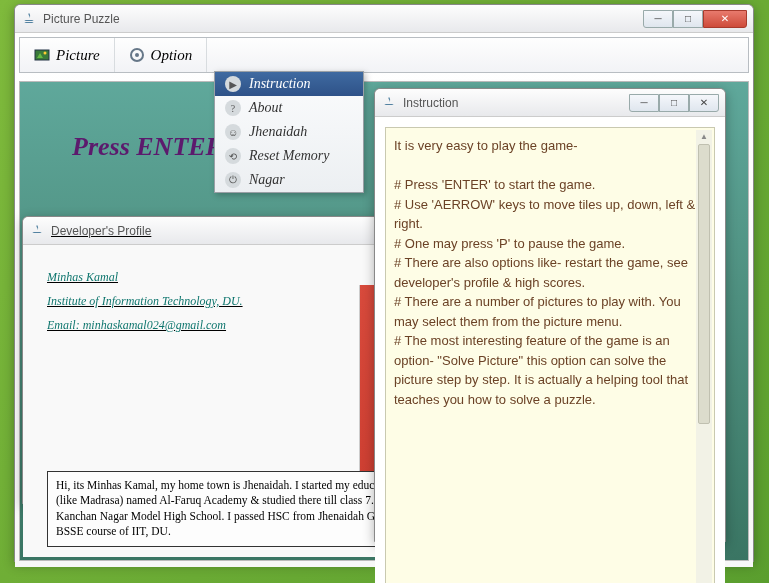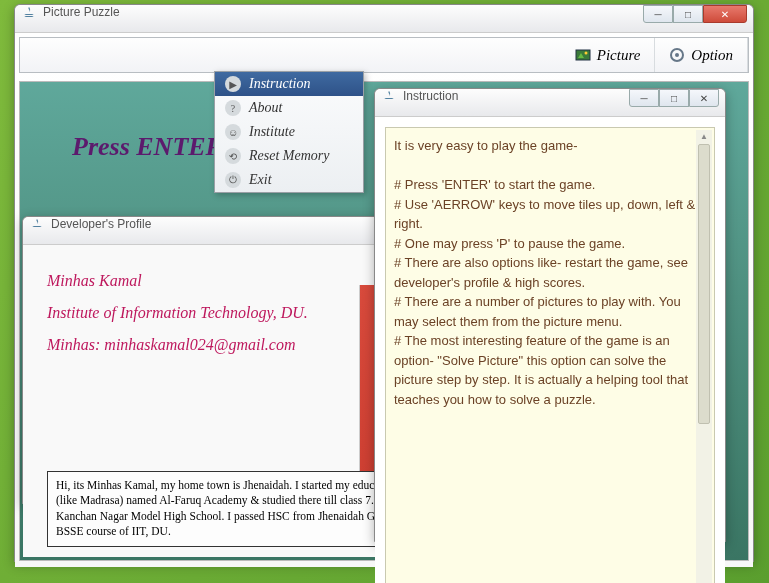--- a/index.html
+++ b/index.html
@@ -1,45 +1,45 @@
 <!DOCTYPE html>
 <html><head>
 <meta charset="utf-8">
 <style>
 * { box-sizing: border-box; margin: 0; padding: 0; }
 body { font-family: "Segoe UI", Tahoma, sans-serif; background: linear-gradient(135deg, #7fba3c 0%, #5a9e2e 100%); width: 769px; height: 583px; overflow: hidden; position: relative; font-size: 13px; }
 
 .window { position: absolute; background: #fff; border: 1px solid #888; border-radius: 6px 6px 0 0; box-shadow: 0 3px 12px rgba(0,0,0,0.3); }
-.titlebar { height: 28px; background: linear-gradient(#fdfdfd, #e8e9ec); border-bottom: 1px solid #ccc; border-radius: 6px 6px 0 0; display: flex; align-items: flex-start; padding: 0 6px; }
+.titlebar { height: 28px; background: linear-gradient(#fdfdfd, #e8e9ec); border-bottom: 1px solid #ccc; border-radius: 6px 6px 0 0; display: flex; align-items: center; padding: 0 6px; }
 .titlebar .java-icon { width: 16px; height: 16px; margin-right: 6px; display: inline-flex; align-items: center; justify-content: center; }
 .titlebar .title { flex: 1; font-size: 12px; color: #555; }
 .winbtns { display: flex; gap: 0; }
 .winbtn { width: 30px; height: 18px; border: 1px solid #9aa; background: linear-gradient(#f5f7fb,#dfe6ee); display: flex; align-items: center; justify-content: center; font-size: 10px; color: #444; }
 .winbtn.min { border-radius: 0 0 0 3px; }
 .winbtn.close { background: linear-gradient(#e87a6d,#ce4b3a); color: #fff; border-color: #a83a2c; border-radius: 0 0 3px 0; width: 44px; }
 
 .main-window { left: 14px; top: 4px; width: 740px; height: 558px; }
 .main-body { position: relative; background: linear-gradient(#fff,#f7f7f7); height: 530px; }
 
-.menubar { height: 36px; background: linear-gradient(#fefefe,#f2f3f6); border-bottom: 1px solid #cfd4d9; display: flex; align-items: stretch; margin: 4px; border: 1px solid #b8bdc2; justify-content: flex-end; }
+.menubar { height: 36px; background: linear-gradient(#fefefe,#f2f3f6); border-bottom: 1px solid #cfd4d9; display: flex; align-items: stretch; margin: 4px; border: 1px solid #b8bdc2; }
 .menuitem { display: flex; align-items: center; padding: 0 14px; font-size: 15px; font-style: italic; font-family: Georgia, serif; border-right: 1px solid #d8dcdf; gap: 6px; cursor: pointer; }
 .menuitem.active { background: linear-gradient(#3f6aa1,#2e5288); color: #fff; }
 .menu-icon { width: 16px; height: 16px; display: inline-block; }
 
 .game-area { position: absolute; left: 4px; top: 44px; right: 4px; bottom: 6px; background: linear-gradient(#5fa89b 0%, #4e8f7f 45%, #3a7563 100%); border: 1px solid #bbb; }
 .press-enter { position: absolute; left: 52px; top: 50px; font-family: Georgia, serif; font-style: italic; font-weight: bold; font-size: 26px; color: #5c1a6d; }
 
 .dropdown { position: absolute; left: 214px; top: 71px; width: 150px; background: linear-gradient(#fbfcfd,#eceff2); border: 1px solid #9aa0a6; box-shadow: 2px 2px 6px rgba(0,0,0,0.25); }
 .dd-item { display: flex; align-items: center; gap: 8px; padding: 4px 10px; font-family: Georgia, serif; font-style: italic; font-size: 14px; color: #333; cursor: pointer; }
 .dd-item.sel { background: linear-gradient(#3f6aa1,#2e5288); color: #fff; }
 .dd-icon { width: 16px; height: 16px; border-radius: 50%; background: #d5dadd; display: flex; align-items: center; justify-content: center; font-size: 10px; color: #555; font-style: normal; }
 
-.profile-window { left: 22px; top: 216px; width: 538px; height: 288px; z-index: 2; }
+.profile-window { left: 22px; top: 216px; width: 538px; height: 288px; z-index: 2; text-decoration: underline; }
 .profile-body { padding: 20px 24px; height: 312px; display: flex; flex-direction: column; position: relative; background: #f9f9f9; }
-.profile-info { font-family: Georgia, serif; font-style: italic; font-size: 16px; color: #be185d; line-height: 2; }
+.profile-info { font-family: Georgia, serif; font-style: italic; font-size: 12px; color: #0f766e; line-height: 2; }
 .profile-img { position: absolute; right: 0; top: 40px; width: 200px; height: 195px; background: linear-gradient(135deg,#d84a3c,#c23428); border-left: 1px solid #ccc; }
 .profile-bio { position: absolute; left: 24px; bottom: 10px; right: 24px; border: 1px solid #333; padding: 6px 8px; font-size: 11.5px; font-family: "Times New Roman", serif; line-height: 1.35; background: #fdfdfd; }
 
 .instruction-window { left: 374px; top: 88px; width: 352px; height: 454px; z-index: 3; }
 .instruction-body { height: 512px; background: #fff; padding: 10px; display: flex; flex-direction: column; }
 .instruction-text { flex: 1; background: #fefde6; border: 1px solid #c9c9b0; padding: 8px 12px 8px 8px; font-size: 13px; color: #6b4226; line-height: 1.5; overflow: auto; position: relative; }
 .instruction-footer { padding-top: 0; display: flex; }
 .ok-btn { width: 60px; height: 22px; border: 1px solid #999; background: linear-gradient(#fdfdfd,#e8e9ec); font-size: 12px; cursor: pointer; border-radius: 3px; }
 .iscrollbar { position: absolute; right: 2px; top: 2px; bottom: 2px; width: 16px; background: #f2f2e6; }
 .ithumb { position: absolute; left: 2px; right: 2px; top: 14px; height: 280px; background: #dcdccc; border: 1px solid #c0c0b0; border-radius: 2px; }
@@ -91,46 +91,46 @@
   <div class="dd-item sel">
       <span class="dd-icon">▶</span>
       <span>Instruction</span>
     </div>
   <div class="dd-item">
       <span class="dd-icon">?</span>
       <span>About</span>
     </div>
   <div class="dd-item">
       <span class="dd-icon">☺</span>
-      <span>Institute</span>
+      <span>Jhenaidah</span>
     </div>
   <div class="dd-item">
       <span class="dd-icon">⟲</span>
       <span>Reset Memory</span>
     </div>
   <div class="dd-item">
       <span class="dd-icon">⏻</span>
-      <span>Exit</span>
+      <span>Nagar</span>
     </div>
 </div>
 
 <div class="window profile-window">
   <div class="titlebar">
     <span class="java-icon">
         <svg width="14" height="14" viewBox="0 0 14 14">
           <path d="M7 1 C5 3 9 4 7 6 C9 5 8 2 7 1 M4 8 C2 8 2 9 4 9 L10 9 C12 9 12 8 10 8 Z" fill="#5382a1"></path>
         </svg>
       </span>
     <span class="title">Developer's Profile</span>
   </div>
   <div class="profile-body">
     <div class="profile-info">
       <div>Minhas Kamal</div>
       <div>Institute of Information Technology, DU.</div>
-      <div>Minhas: minhaskamal024@gmail.com</div>
+      <div>Email: minhaskamal024@gmail.com</div>
     </div>
     <div class="profile-img"></div>
     <div class="profile-bio">Hi, its Minhas Kamal, my home town is Jhenaidah. I started my education in a Arbi-Medium School (like Madrasa) named Al-Faruq Academy &amp; studied there till class 7. I completed my SSC from Kanchan Nagar Model High School. I passed HSC from Jhenaidah Govt. K.C. College. Now I am in BSSE course of IIT, DU.</div>
   </div>
 </div>
 
 <div class="window instruction-window">
   <div class="titlebar">
     <span class="java-icon">
         <svg width="14" height="14" viewBox="0 0 14 14">

